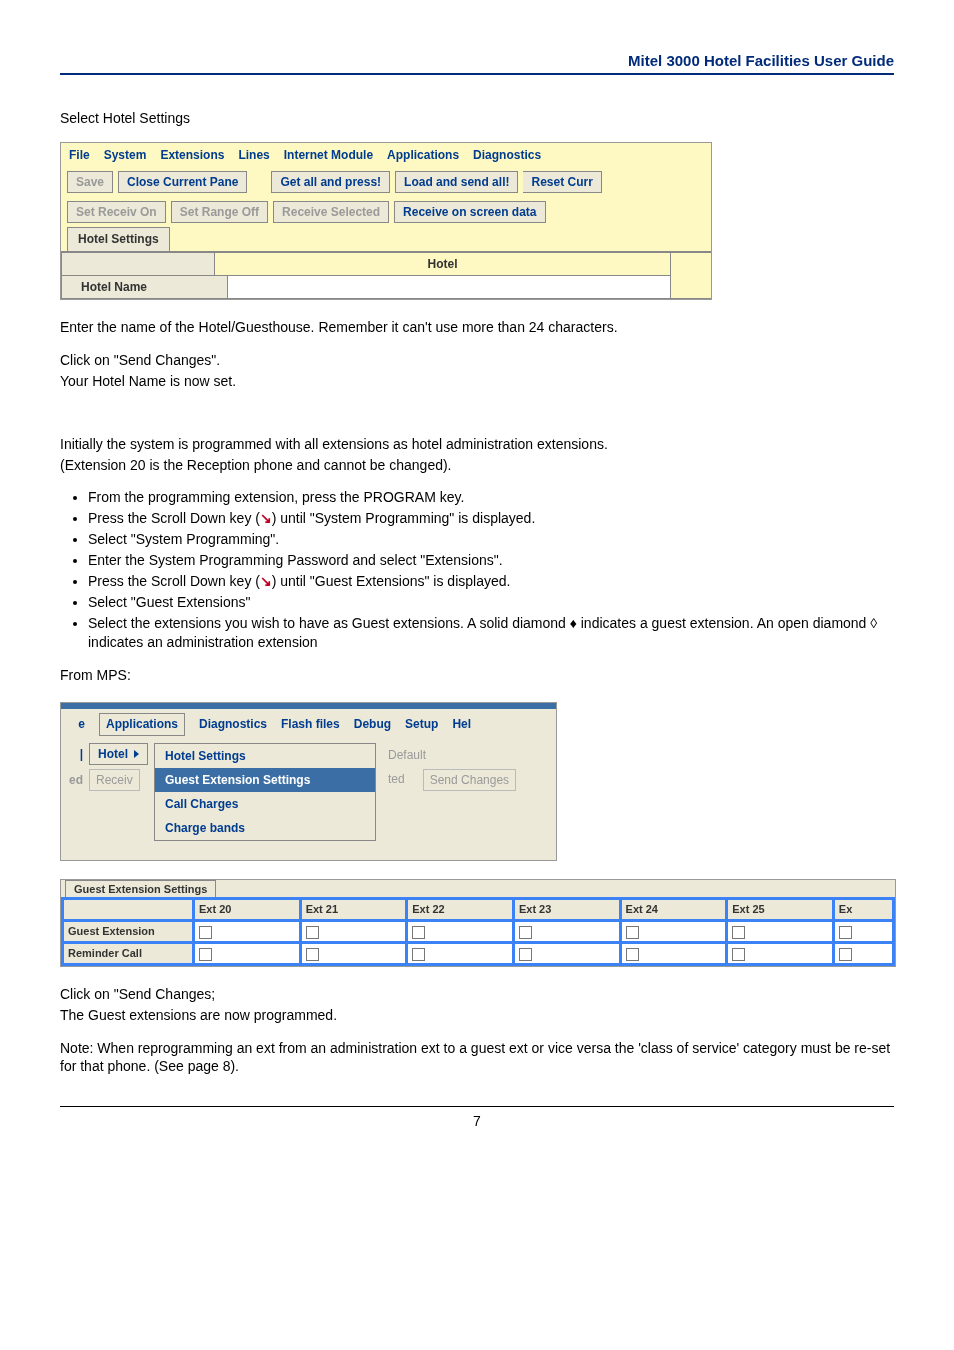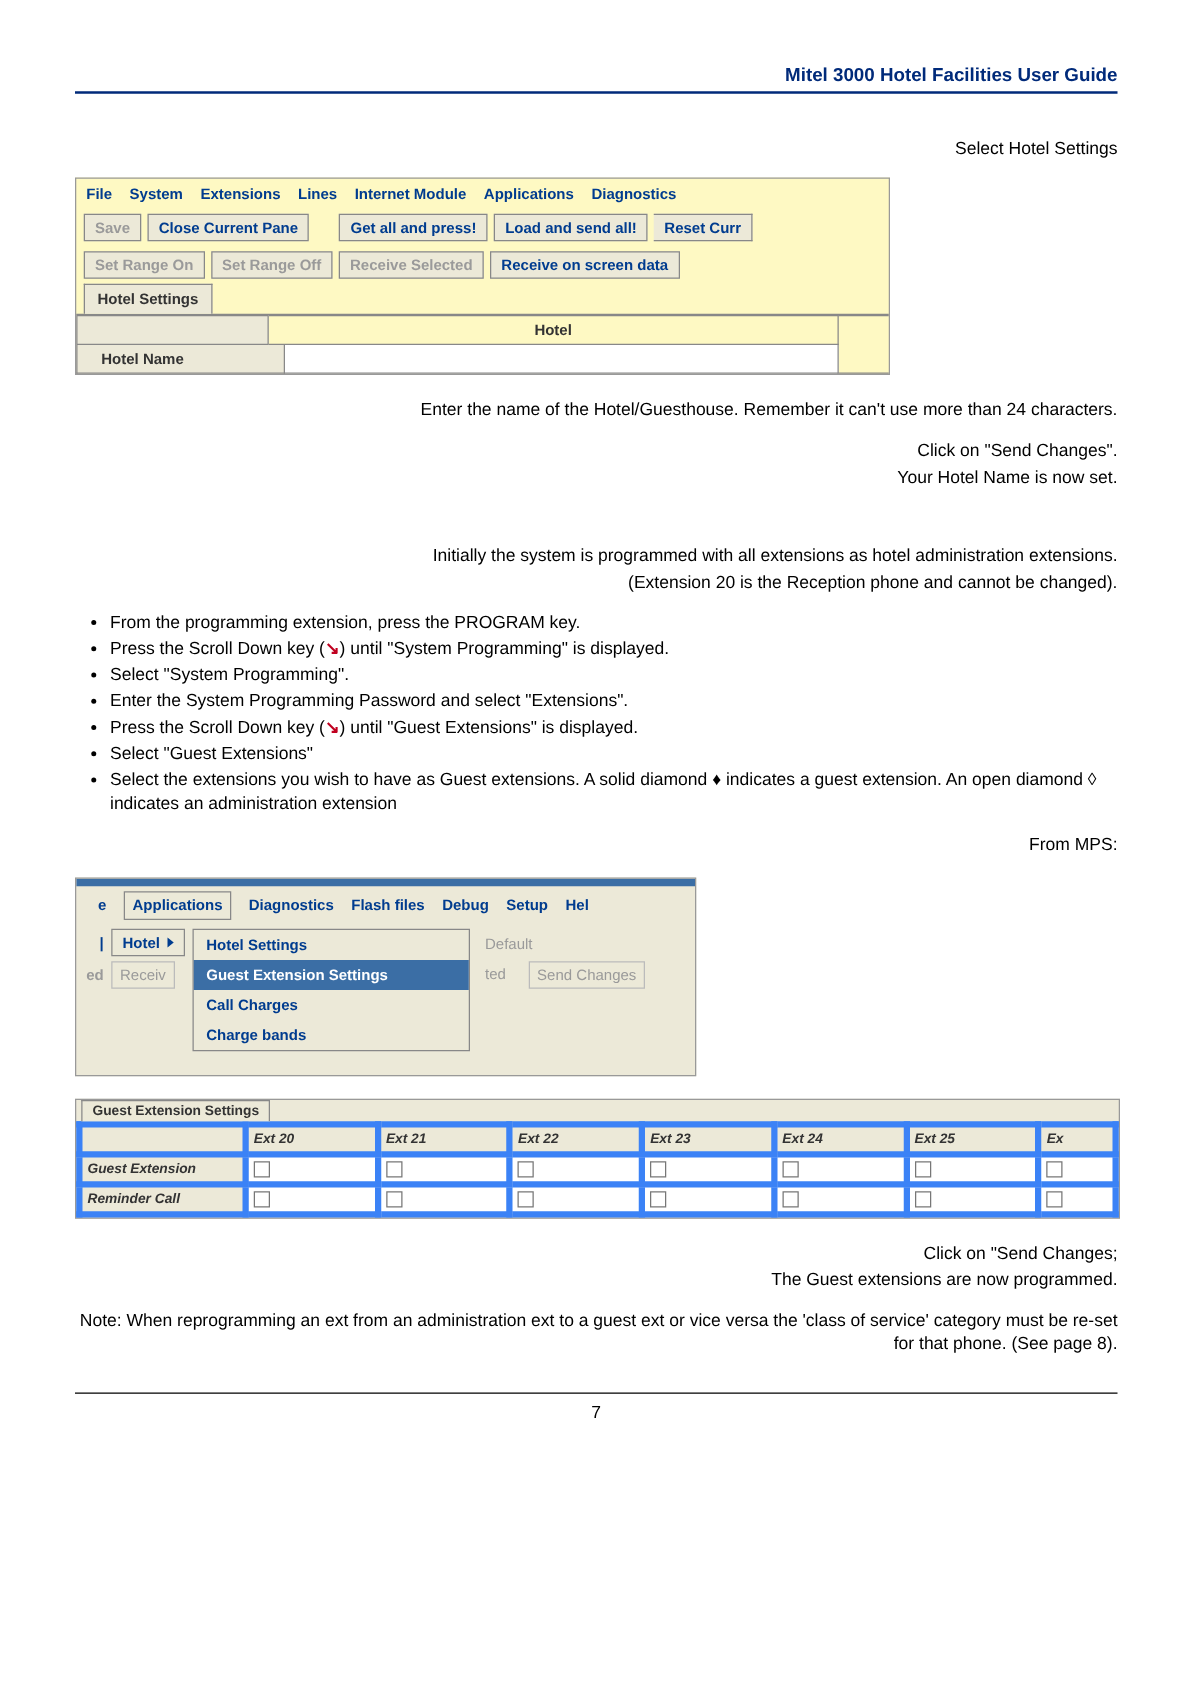--- a/index.html
+++ b/index.html
@@ -21,21 +21,20 @@
     font-weight: bold;
     font-size: 15px;
     margin-bottom: 34px;
   }
   .body-text {
     font-size: 14px;
     line-height: 1.35;
   }
   .para {
     margin: 0 0 14px 0;
-    text-align: right;
   }
   ul.bullets {
     margin: 4px 0 14px 0;
     padding-left: 28px;
   }
   ul.bullets li {
     margin: 2px 0;
   }
   
   .shot1 {
@@ -216,25 +215,24 @@
   }
   .shot3 .tabcell {
     border: 1px solid #888;
     border-bottom: none;
     padding: 2px 8px;
     background: #ece9d8;
     font-weight: bold;
     color: #333;
   }
   .shot3 th, .shot3 td {
-    border: 5px solid #3b82f6;
+    border: 3px solid #3b82f6;
     padding: 2px 4px;
     background: #ece9d8;
     text-align: left;
-    font-style: italic;
   }
   .shot3 th.col {
     font-weight: bold;
     color: #333;
     background: #ece9d8;
   }
   .shot3 td.cb {
     background: #fff;
     text-align: left;
   }
@@ -284,21 +282,21 @@
       </div>
       <div class="row2">
         <span class="btn dis">Save</span>
         <span class="btn">Close Current Pane</span>
         <span style="flex:0 0 14px"></span>
         <span class="btn">Get all and press!</span>
         <span class="btn">Load and send all!</span>
         <span class="btn" style="border-left:none">Reset Curr</span>
       </div>
       <div class="row3">
-        <span class="btn dis">Set Range On</span>
+        <span class="btn dis">Set Receiv On</span>
         <span class="btn dis">Set Range Off</span>
         <span class="btn dis">Receive Selected</span>
         <span class="btn">Receive on screen data</span>
       </div>
       <div class="tabstrip">
         <span class="tab">Hotel Settings</span>
       </div>
       <div class="hotelrow">
         <div class="hotelhead"></div>
         <div class="hotelcell-head">Hotel</div>

